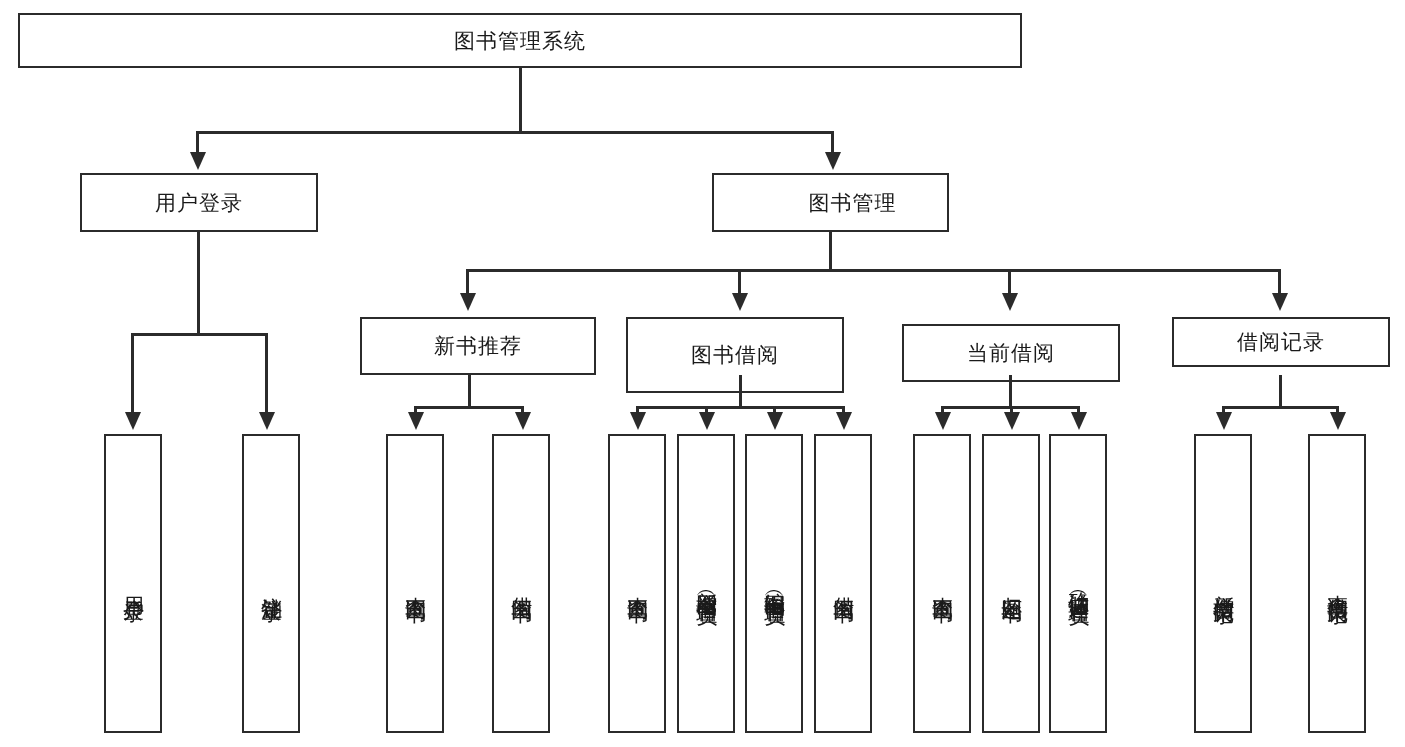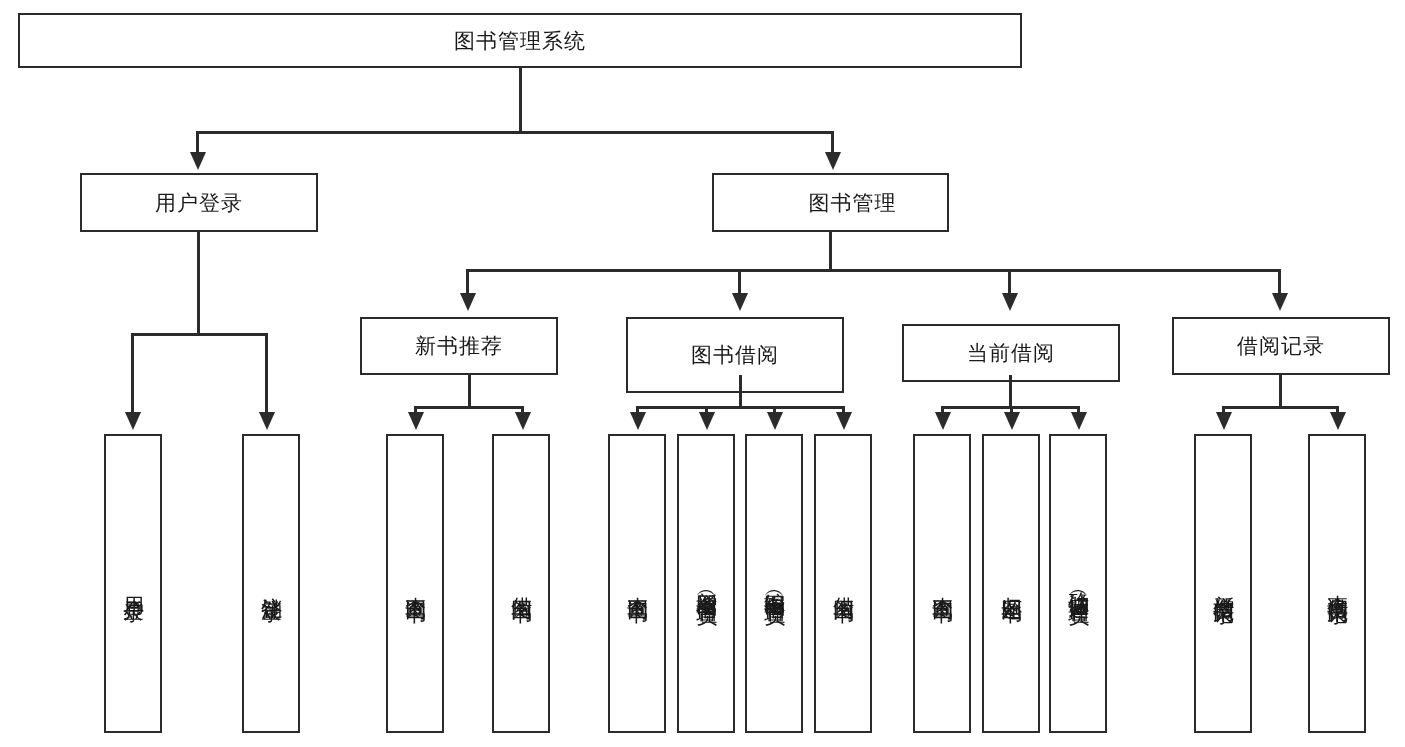--- a/index.html
+++ b/index.html
@@ -104,30 +104,30 @@
   <div class="line h" style="left:466px; top:269px; width:815px;"></div>
   <div class="line v" style="left:466px; top:269px; height:27px;"></div>
   <div class="arrow" style="left:460px; top:293px;"></div>
   <div class="line v" style="left:738px; top:269px; height:27px;"></div>
   <div class="arrow" style="left:732px; top:293px;"></div>
   <div class="line v" style="left:1008px; top:269px; height:27px;"></div>
   <div class="arrow" style="left:1002px; top:293px;"></div>
   <div class="line v" style="left:1278px; top:269px; height:27px;"></div>
   <div class="arrow" style="left:1272px; top:293px;"></div>
 
-  <div class="node h" style="left:360px; top:317px; width:198px; height:58px;">
+  <div class="node h" style="left:360px; top:317px; width:236px; height:58px;">
     <span>新书推荐</span>
   </div>
   <div class="node h" style="left:626px; top:317px; width:218px; height:76px;">
     <span>图书借阅</span>
   </div>
   <div class="node h" style="left:902px; top:324px; width:218px; height:58px;">
     <span>当前借阅</span>
   </div>
-  <div class="node h" style="left:1172px; top:317px; width:218px; height:58px;">
+  <div class="node h" style="left:1172px; top:317px; width:218px; height:50px;">
     <span>借阅记录</span>
   </div>
 
   <div class="line v" style="left:468px; top:375px; height:33px;"></div>
   <div class="line h" style="left:414px; top:406px; width:110px;"></div>
   <div class="line v" style="left:414px; top:406px; height:12px;"></div>
   <div class="arrow" style="left:408px; top:412px;"></div>
   <div class="line v" style="left:521px; top:406px; height:12px;"></div>
   <div class="arrow" style="left:515px; top:412px;"></div>
 

